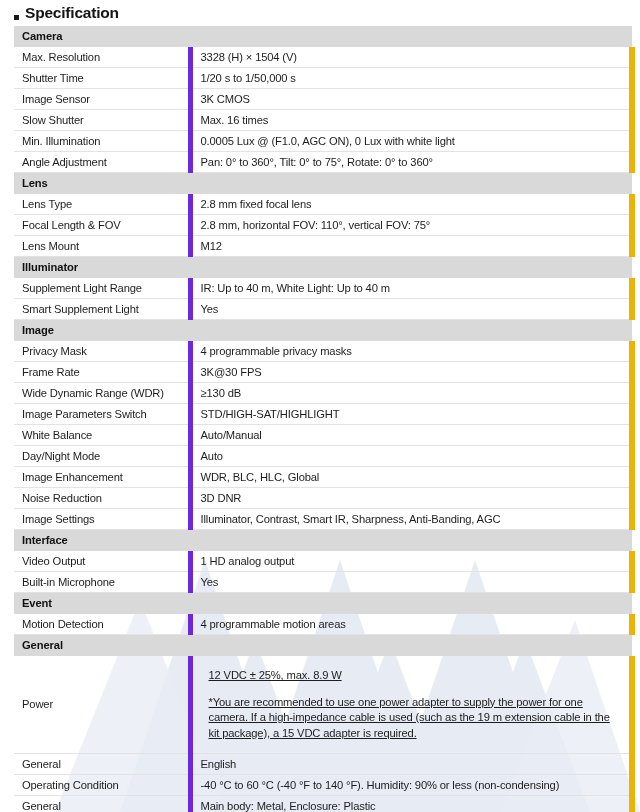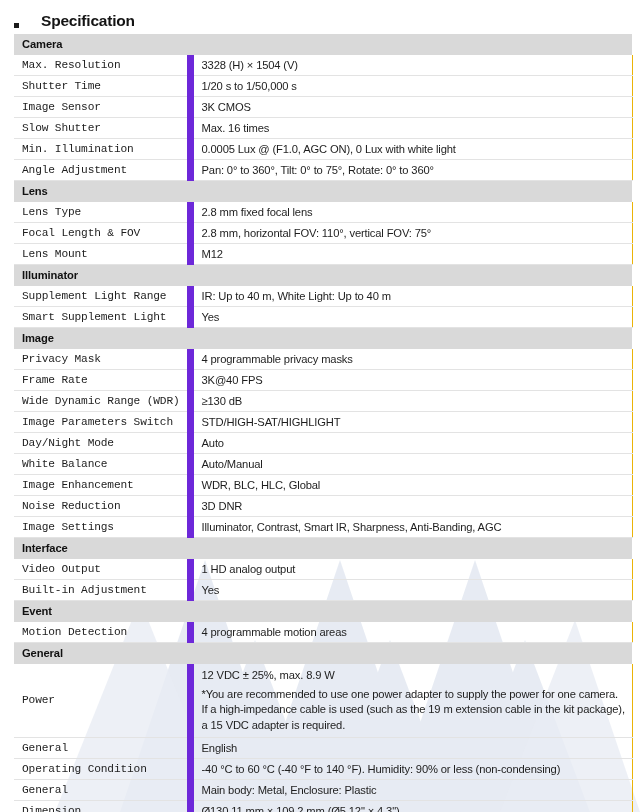--- a/index.html
+++ b/index.html
@@ -31,22 +31,22 @@
   #page {
     position: relative;
     z-index: 1;
     padding: 0;
   }
 
   
   .title-row {
     display: flex;
     align-items: center;
-    padding: 12px 0 4px 14px;
-    gap: 22px;
+    padding: 4px 0 4px 14px;
+    gap: 6px;
     text-align: center;
   }
   .title-bullet {
     width: 5px;
     height: 5px;
     background: #1a1a1a;
     display: inline-block;
     position: relative;
     top: 4px;
     flex: 0 0 auto;
@@ -86,34 +86,34 @@
     line-height: 15px;
     padding: 2.5px 6px 2.5px 8px;
     border-bottom: 1px solid #e3e3e3;
     border-right: 1px solid #e9e9e9;
     vertical-align: middle;
     background: transparent;
     color: #1d1d1d;
     letter-spacing: -0.15px;
   }
   .spec-row > td.val {
-    border-right: 1px solid #eab308;
+    border-right: 6px solid #eab308;
   }
   .spec-row > td.lbl {
-    border-right: 7px solid #6d28d9;
-    font-family: Liberation Mono, monospace;
+    border-right: 5px solid #6d28d9;
   }
 
   .spec-row.tall > td {
     vertical-align: middle;
   }
   .val-lines p {
-    margin: 0;
+    margin: 8px;
     padding: 1.5px 0;
     line-height: 15.5px;
+    text-decoration: underline;
   }
 </style>
 </head>
 <body>
 
 <svg id="watermark" viewBox="0 0 640 812" preserveAspectRatio="none">
   <g fill="#dfe5f0" opacity="0.75">
     <polygon points="120,812 205,560 290,812"></polygon>
     <polygon points="255,812 340,560 425,812"></polygon>
     <polygon points="390,812 475,560 560,812"></polygon>
@@ -195,59 +195,59 @@
         </tr>
         <tr class="section-row">
           <td colspan="2">Image</td>
         </tr>
         <tr class="spec-row">
           <td class="lbl">Privacy Mask</td>
           <td class="val">4 programmable privacy masks</td>
         </tr>
         <tr class="spec-row">
           <td class="lbl">Frame Rate</td>
-          <td class="val">3K@40 FPS</td>
+          <td class="val">3K@30 FPS</td>
         </tr>
         <tr class="spec-row">
           <td class="lbl">Wide Dynamic Range (WDR)</td>
           <td class="val">≥130 dB</td>
         </tr>
         <tr class="spec-row">
           <td class="lbl">Image Parameters Switch</td>
           <td class="val">STD/HIGH-SAT/HIGHLIGHT</td>
         </tr>
         <tr class="spec-row">
+          <td class="lbl">White Balance</td>
+          <td class="val">Auto/Manual</td>
+        </tr>
+        <tr class="spec-row">
           <td class="lbl">Day/Night Mode</td>
           <td class="val">Auto</td>
         </tr>
         <tr class="spec-row">
-          <td class="lbl">White Balance</td>
-          <td class="val">Auto/Manual</td>
-        </tr>
-        <tr class="spec-row">
           <td class="lbl">Image Enhancement</td>
           <td class="val">WDR, BLC, HLC, Global</td>
         </tr>
         <tr class="spec-row">
           <td class="lbl">Noise Reduction</td>
           <td class="val">3D DNR</td>
         </tr>
         <tr class="spec-row">
           <td class="lbl">Image Settings</td>
           <td class="val">Illuminator, Contrast, Smart IR, Sharpness, Anti-Banding, AGC</td>
         </tr>
         <tr class="section-row">
           <td colspan="2">Interface</td>
         </tr>
         <tr class="spec-row">
           <td class="lbl">Video Output</td>
           <td class="val">1 HD analog output</td>
         </tr>
         <tr class="spec-row">
-          <td class="lbl">Built-in Adjustment</td>
+          <td class="lbl">Built-in Microphone</td>
           <td class="val">Yes</td>
         </tr>
         <tr class="section-row">
           <td colspan="2">Event</td>
         </tr>
         <tr class="spec-row">
           <td class="lbl">Motion Detection</td>
           <td class="val">4 programmable motion areas</td>
         </tr>
         <tr class="section-row">

